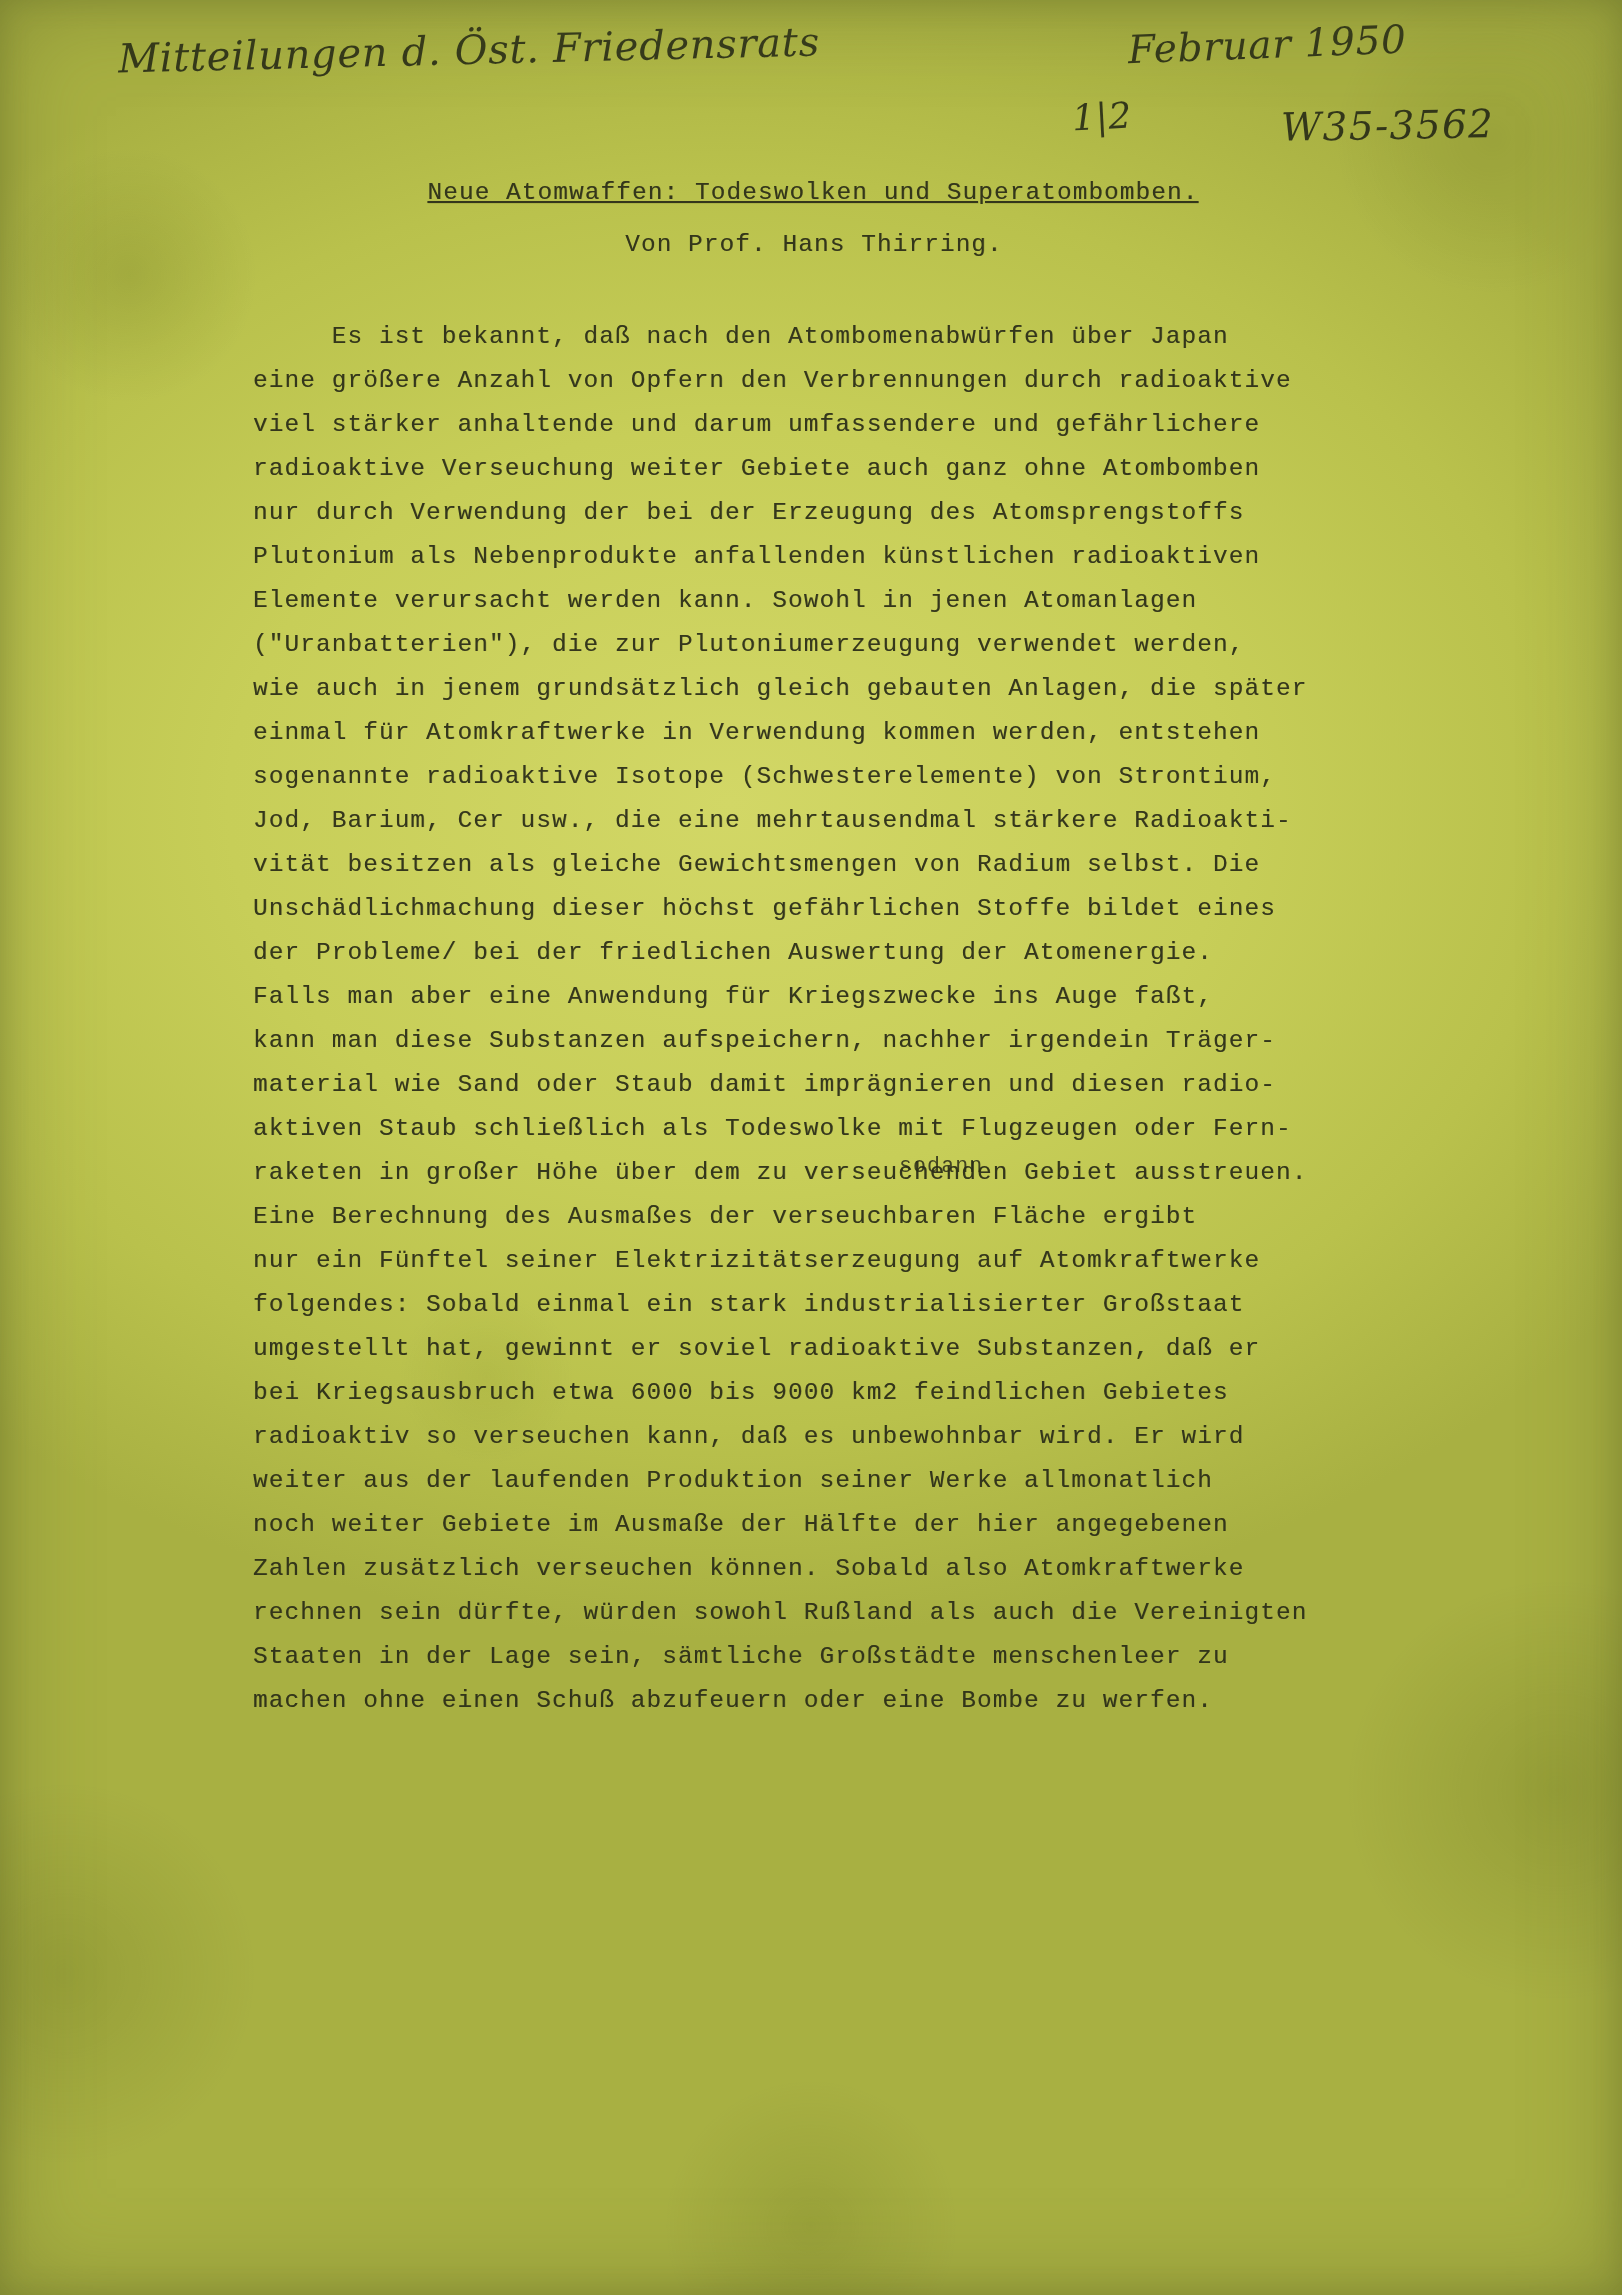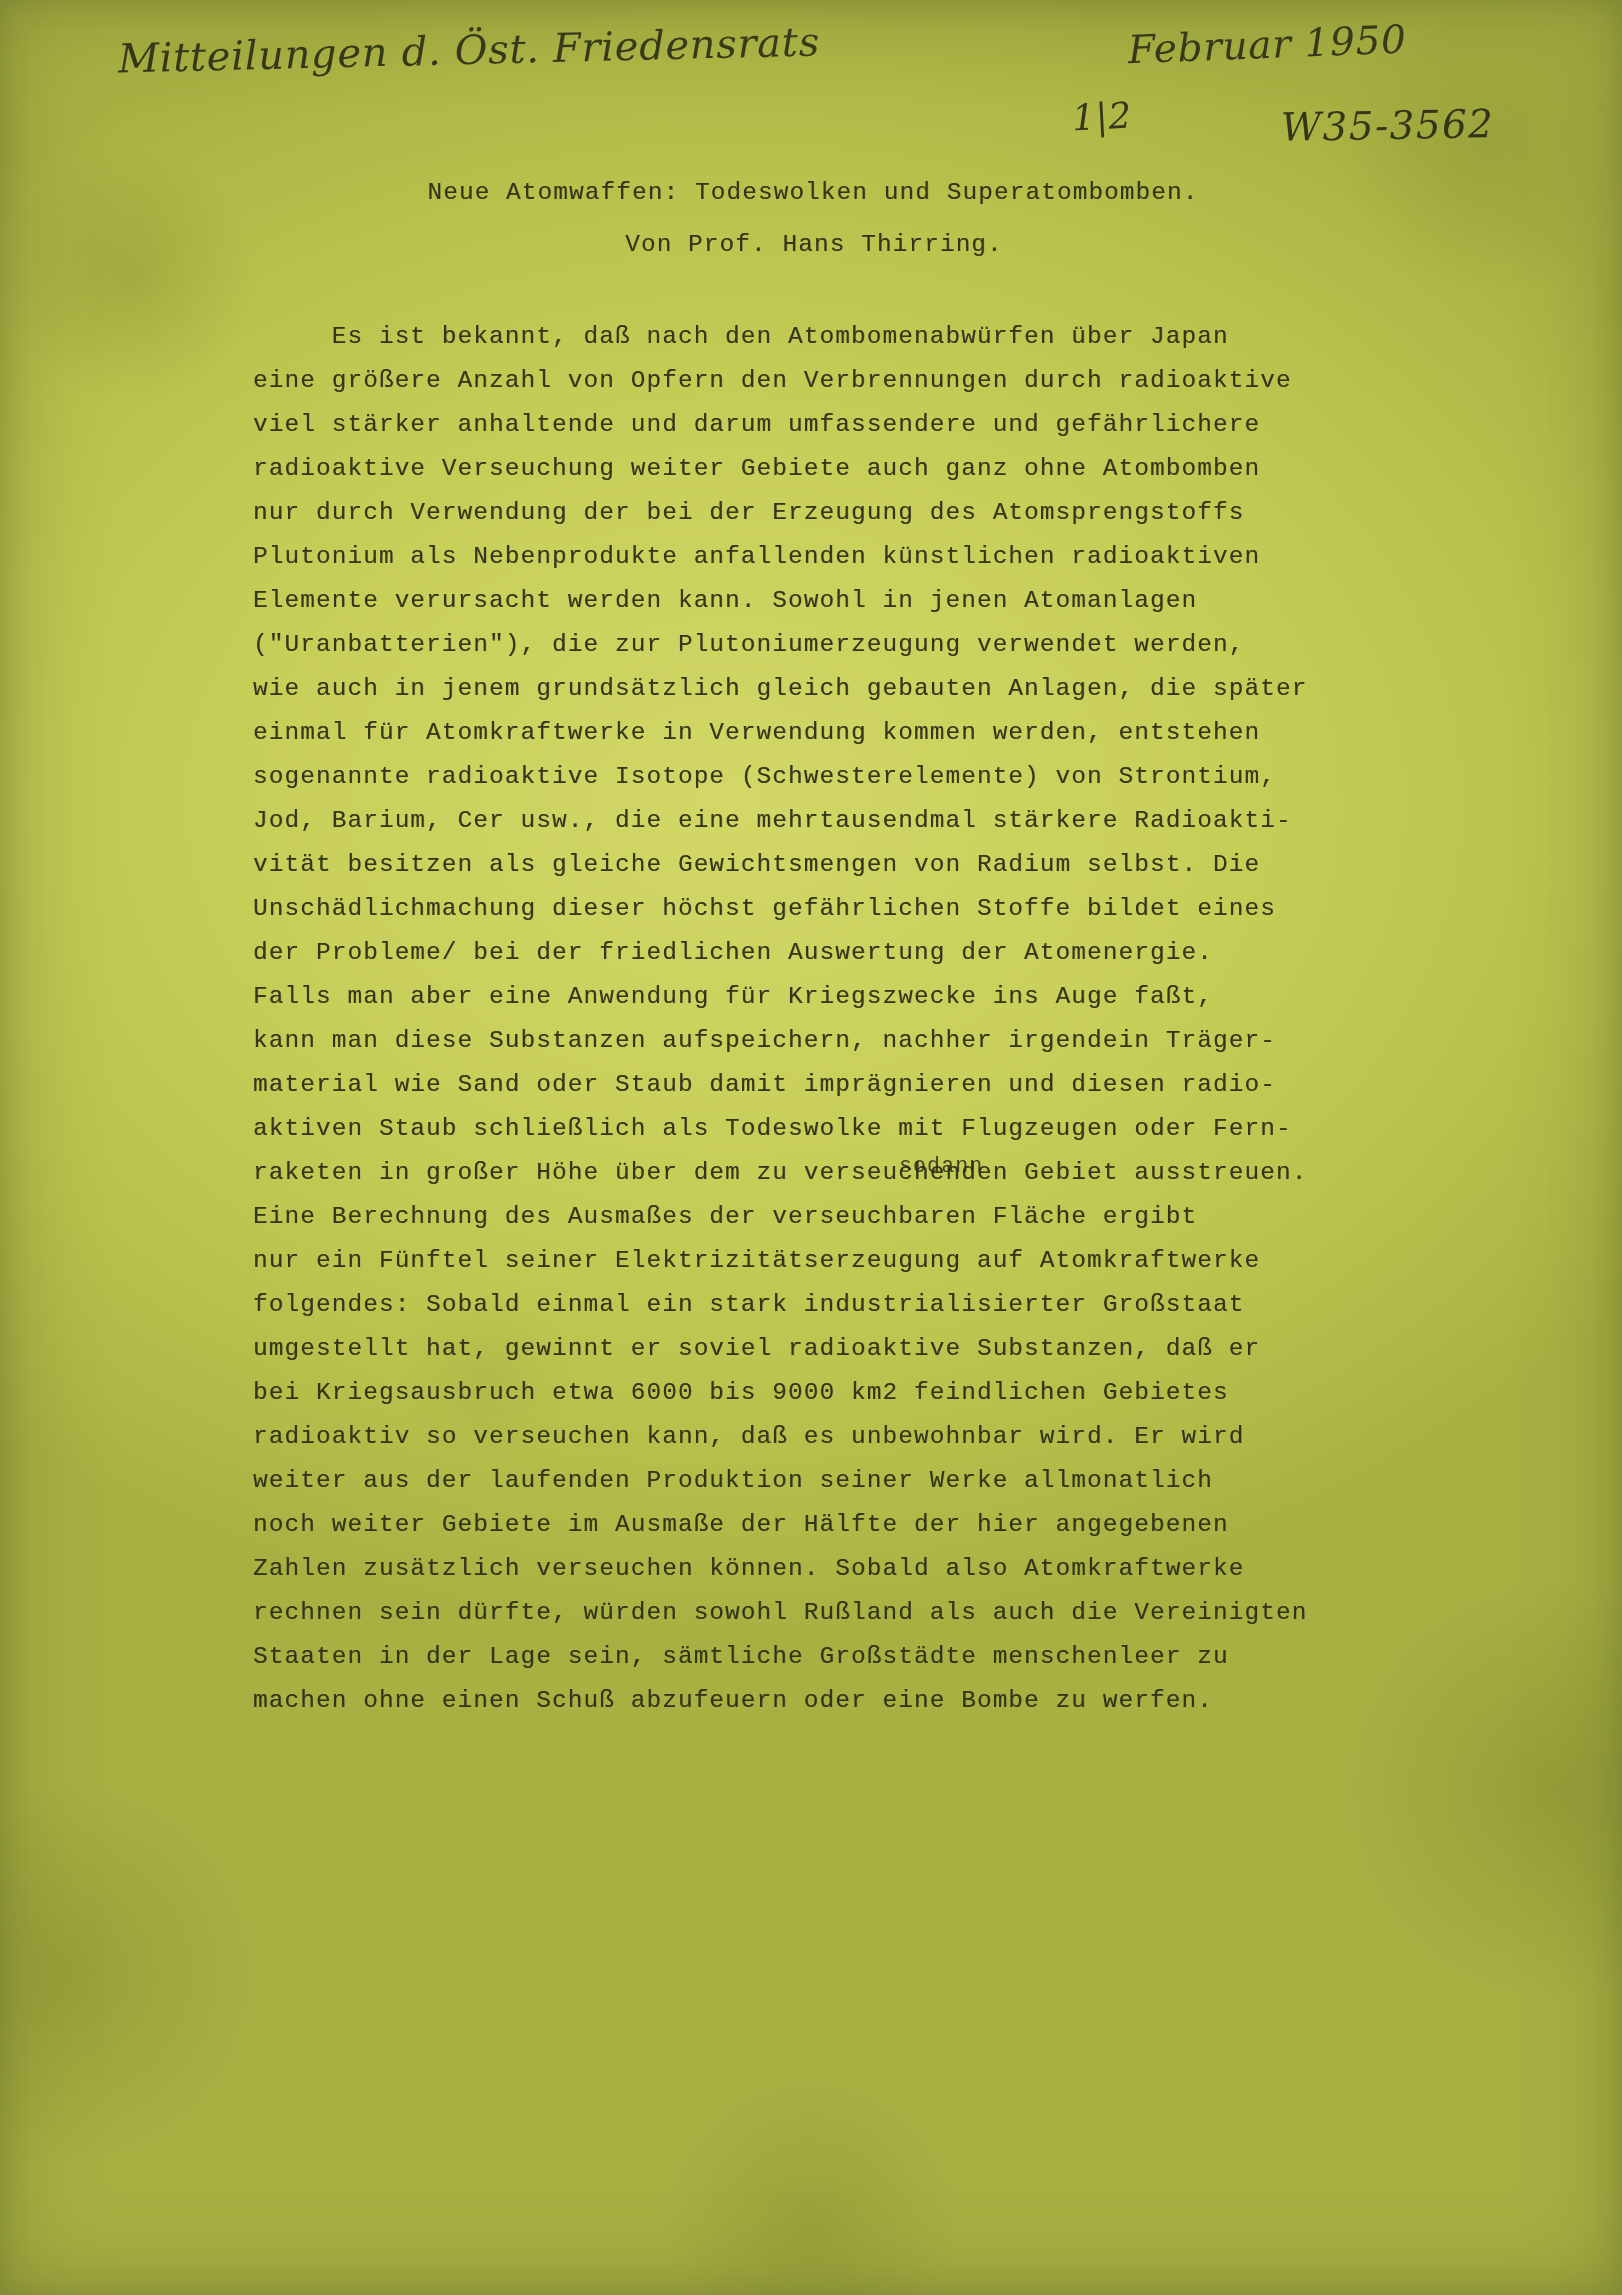--- a/index.html
+++ b/index.html
@@ -97,21 +97,21 @@
     left: 0;
     top: 167px;
     width: 1622px;
     text-align: center;
   }
   #title-block .typed-line {
     display: block;
     line-height: 52px;
     margin: 0 auto;
   }
-  #title-block .t1 { padding-left: 4px; }
+  #title-block .t1 { padding-left: 4px; text-decoration: underline; }
   #title-block .t2 { padding-left: 6px; }
 
   #body-block {
     position: absolute;
     left: 253px;
     top: 315px;
     width: 1365px;
   }
   #body-block .typed-line {
     display: block;

